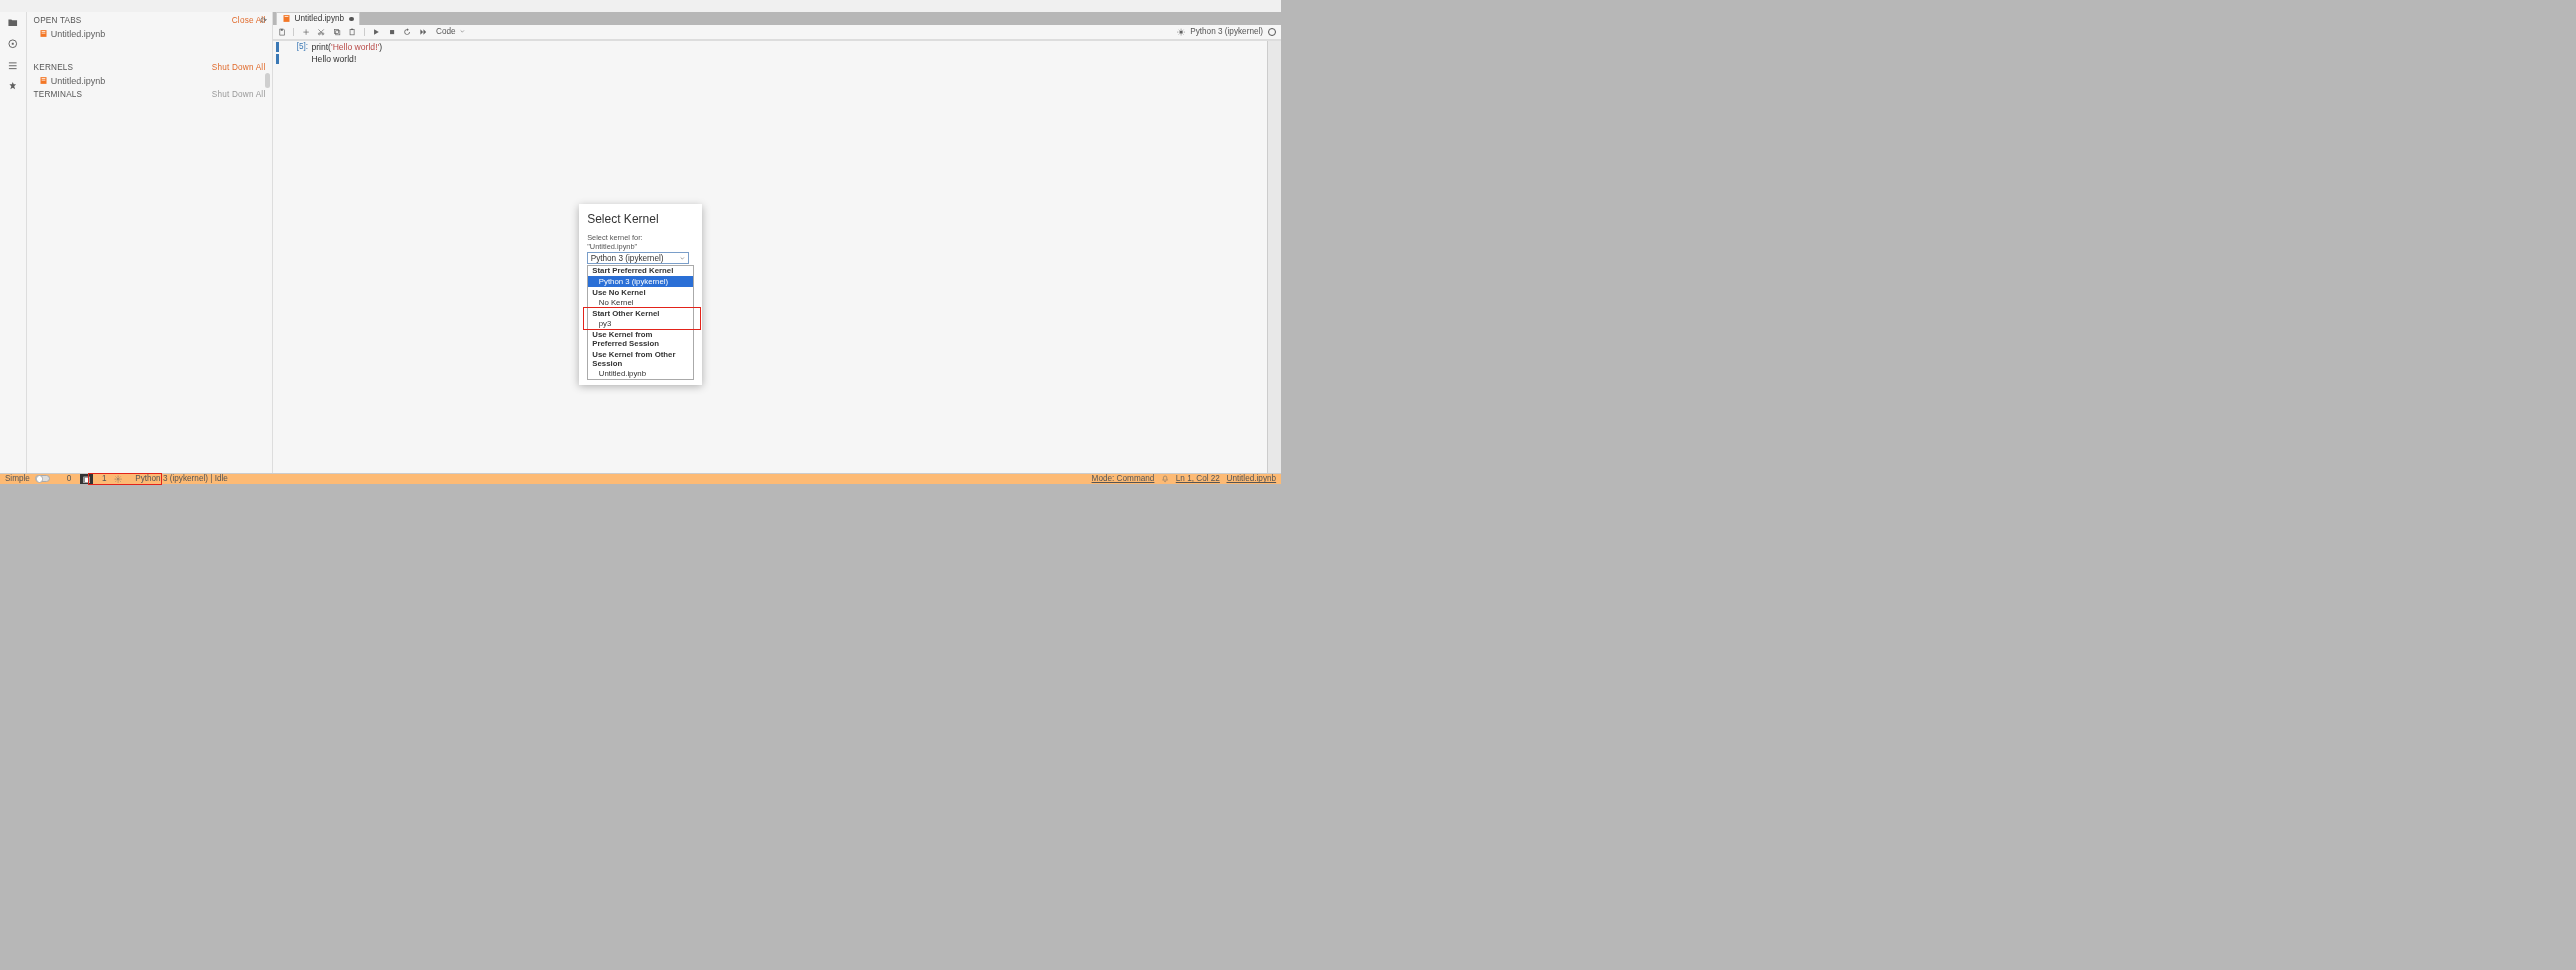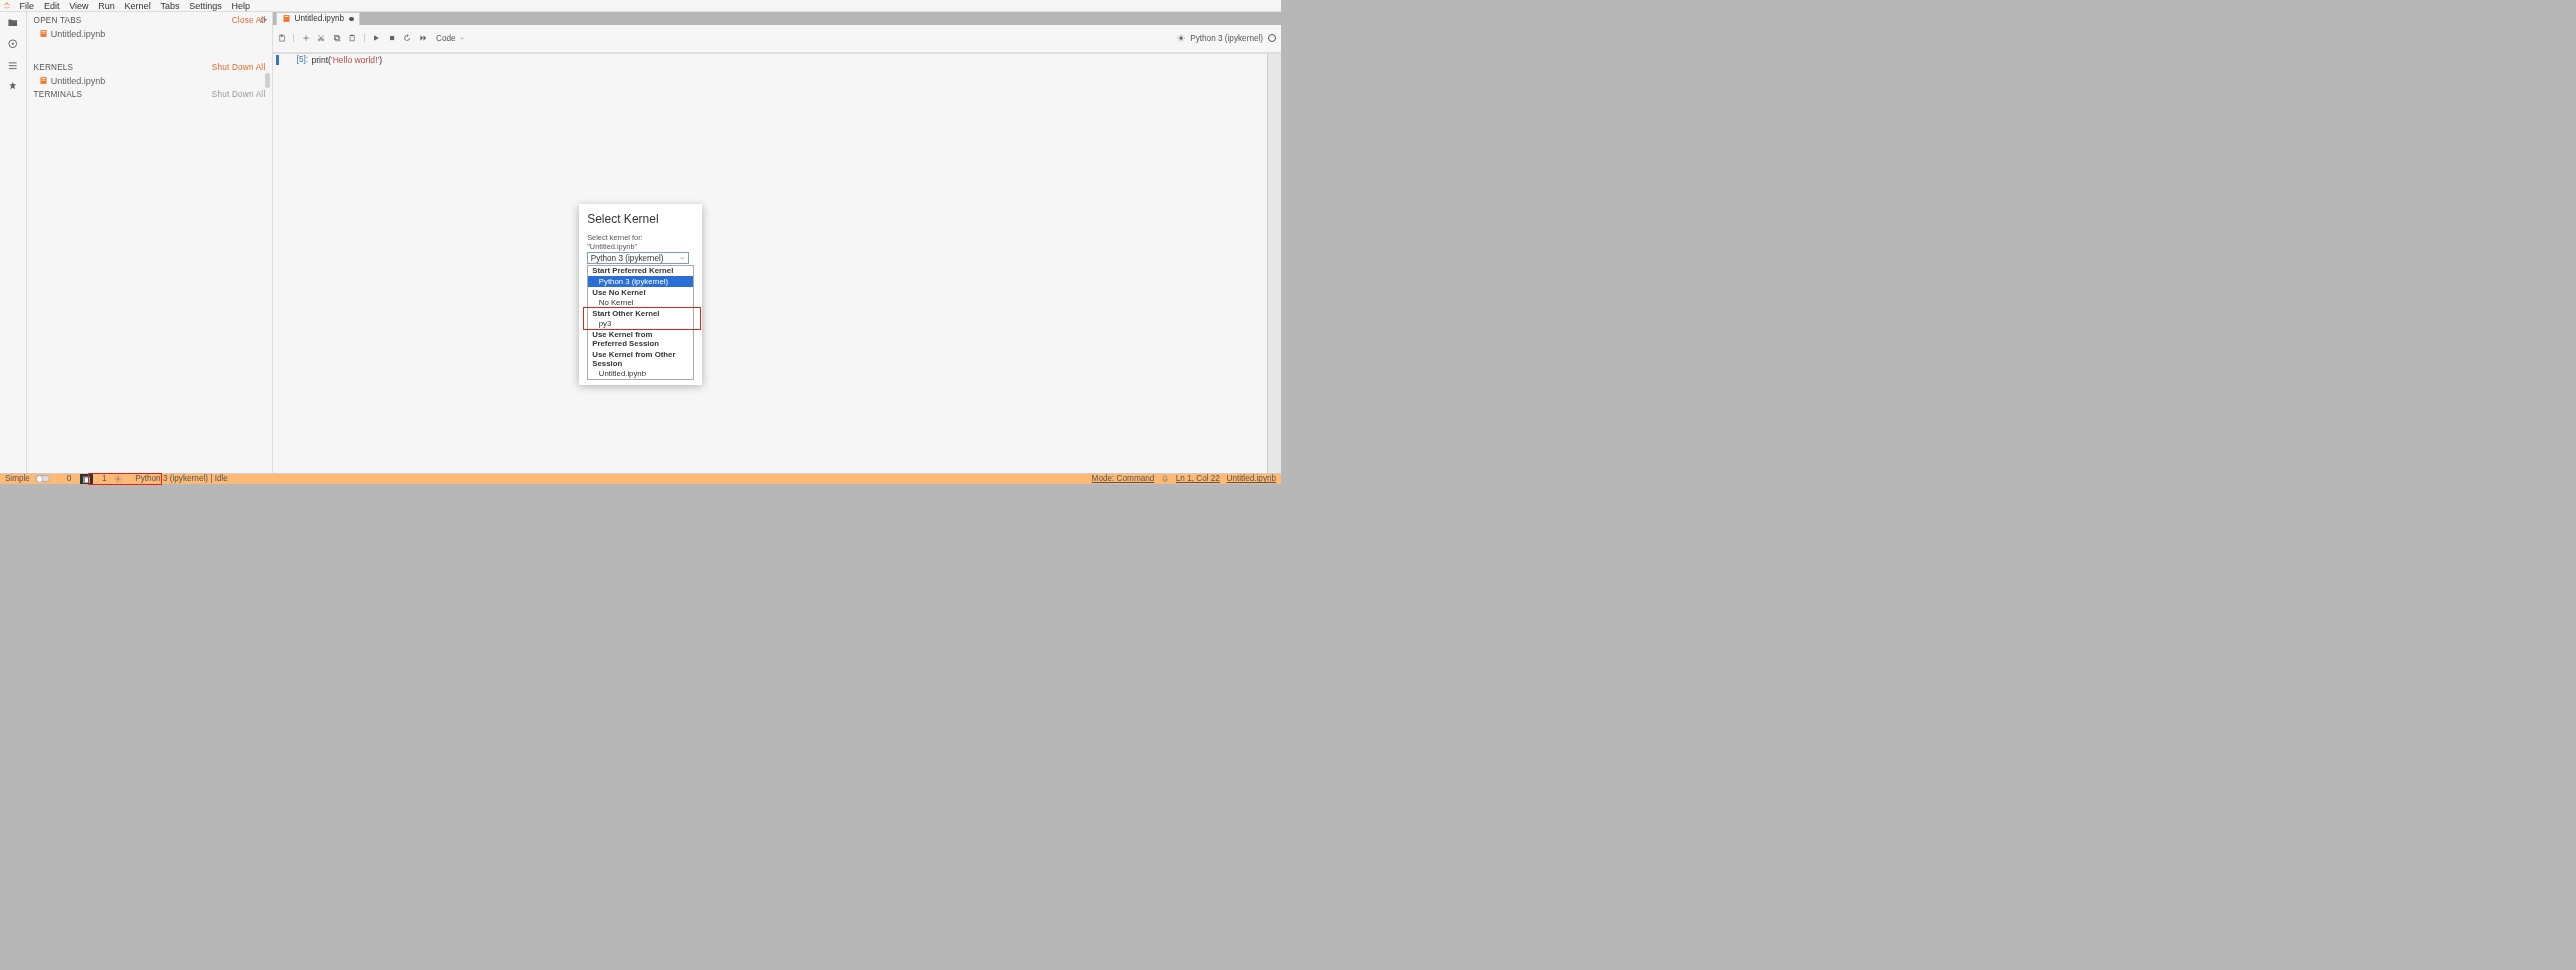--- a/index.html
+++ b/index.html
@@ -25,21 +25,21 @@
 .side-item { display:flex; align-items:center; padding:0.8px 8.2px 0.8px 11.5px; font-size:9px; color:#616161; }
 .nb-icon { width:9px; height:9px; margin-right:3.3px; }
 .side-close { position:absolute; right:4.9px; top:2.5px; font-size:8.2px; color:#666; cursor:pointer; }
 .panel-scroll { position:absolute; right:1.6px; top:61px; width:5.7px; height:14.7px; background:#cfcfcf; border-radius:2.5px; }
 
 
 .doc-area { flex:1; display:flex; flex-direction:column; background:#b7b7b7; }
 .tab-bar { height:12.3px; background:#b7b7b7; display:flex; align-items:flex-end; padding-left:3.3px; }
 .file-tab { height:12.3px; background:#f6f6f6; border:0.8px solid #ccc; border-bottom:none; display:flex; align-items:center; padding:0 14.7px 0 4.9px; font-size:8.2px; position:relative; min-width:82px; }
 .file-tab .dot { position:absolute; right:4.9px; top:3.3px; width:4.9px; height:4.9px; border-radius:50%; background:#555; }
-.toolbar { height:28px; background:#f6f6f6; border-bottom:0.8px solid #ddd; display:flex; align-items:center; padding:0 4.9px; gap:7.4px; font-size:8.2px; color:#555; }
+.toolbar { height:15px; background:#f6f6f6; border-bottom:0.8px solid #ddd; display:flex; align-items:center; padding:0 4.9px; gap:7.4px; font-size:8.2px; color:#555; }
 .tb-icon { width:8.2px; height:8.2px; cursor:pointer; fill:#616161; }
 .tb-sep { width:0.8px; height:8.2px; background:#ccc; }
 .cell-type { display:flex; align-items:center; gap:3.3px; cursor:pointer; font-size:8.2px; padding:0 1.6px;}
 .toolbar-right { margin-left:auto; display:flex; align-items:center; gap:4.9px; }
 .kernel-name { font-size:8.2px; color:#555; }
 .kernel-circle { width:8.2px; height:8.2px; border:0.8px solid #555; border-radius:50%; }
 .bug-icon { width:8.2px;height:8.2px;fill:#616161;cursor:pointer;}
 
 
 .notebook { flex:1; background:#f6f6f6; position:relative; overflow:hidden; border-top:0.8px solid #ddd;}
@@ -76,37 +76,20 @@
 .opt-group{font-weight:bold;font-size:7.8px;padding:0.8px 4.1px;}
 .opt-item{font-size:7.8px;padding:0.8px 4.1px 0.8px 10.6px;cursor:pointer;}
 .opt-sel{background:#2a6fd6;color:#fff;}
 .first-section{position:relative;}
 </style>
 </head>
 <body>
 
 <div class="app">
 
-  <div class="menubar">
-    <span class="logo">
-      <svg viewBox="0 0 24 24">
-          <circle cx="12" cy="5" r="2" fill="#f37726"></circle>
-          <path d="M4 14c4 5 12 5 16 0-4 3-12 3-16 0z" fill="#f37726"></path>
-          <path d="M4 10c4-5 12-5 16 0-4-3-12-3-16 0z" fill="#f37726"></path>
-        </svg>
-    </span>
-    <span class="menu-item">File</span>
-    <span class="menu-item">Edit</span>
-    <span class="menu-item">View</span>
-    <span class="menu-item">Run</span>
-    <span class="menu-item">Kernel</span>
-    <span class="menu-item">Tabs</span>
-    <span class="menu-item">Settings</span>
-    <span class="menu-item">Help</span>
-  </div>
 
   <div class="main">
 
     <div class="activity-bar">
       <svg class="activity-icon" viewBox="0 0 24 24">
           <path d="M3 5h6l2 2h10v12H3z"></path>
         </svg>
       <svg class="activity-icon" viewBox="0 0 24 24">
           <circle cx="12" cy="12" r="8" fill="none" stroke="#616161" stroke-width="2"></circle>
           <rect x="10" y="10" width="4" height="4"></rect>
@@ -219,20 +202,25 @@
           <span class="kernel-name">Python 3 (ipykernel)</span>
           <span class="kernel-circle"></span>
         </div>
       </div>
 
       <div class="notebook">
         <div class="cell">
           <div class="gutter"></div>
           <span class="prompt">[5]:</span>
           <span class="code-line"><span class="fn">print(</span><span class="str">'Hello world!'</span><span class="paren">)</span></span>
+        </div>
+        <div class="cell" style="padding-top:0;">
+          <div class="gutter-out"></div>
+          <span class="prompt"></span>
+          <span class="output-line">Hello world!</span>
         </div>
         <div class="right-gutter"></div>
       </div>
 
     </div>
   </div>
 
   <div class="statusbar">
     <div class="status-left">
       <span>Simple</span>

